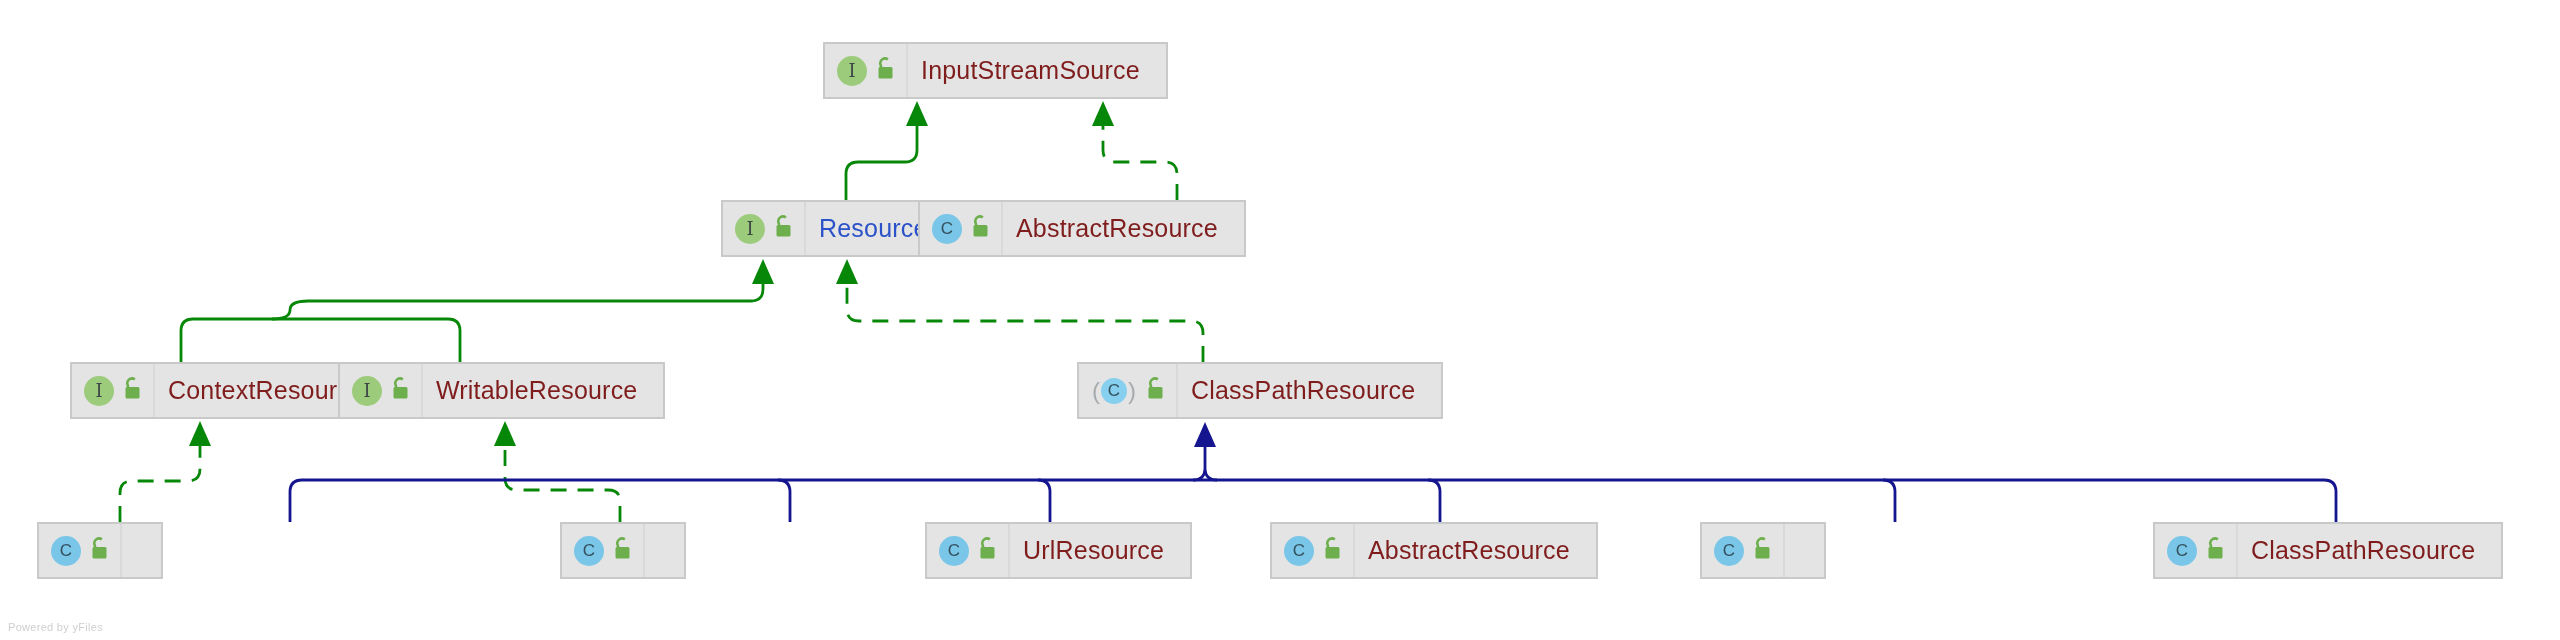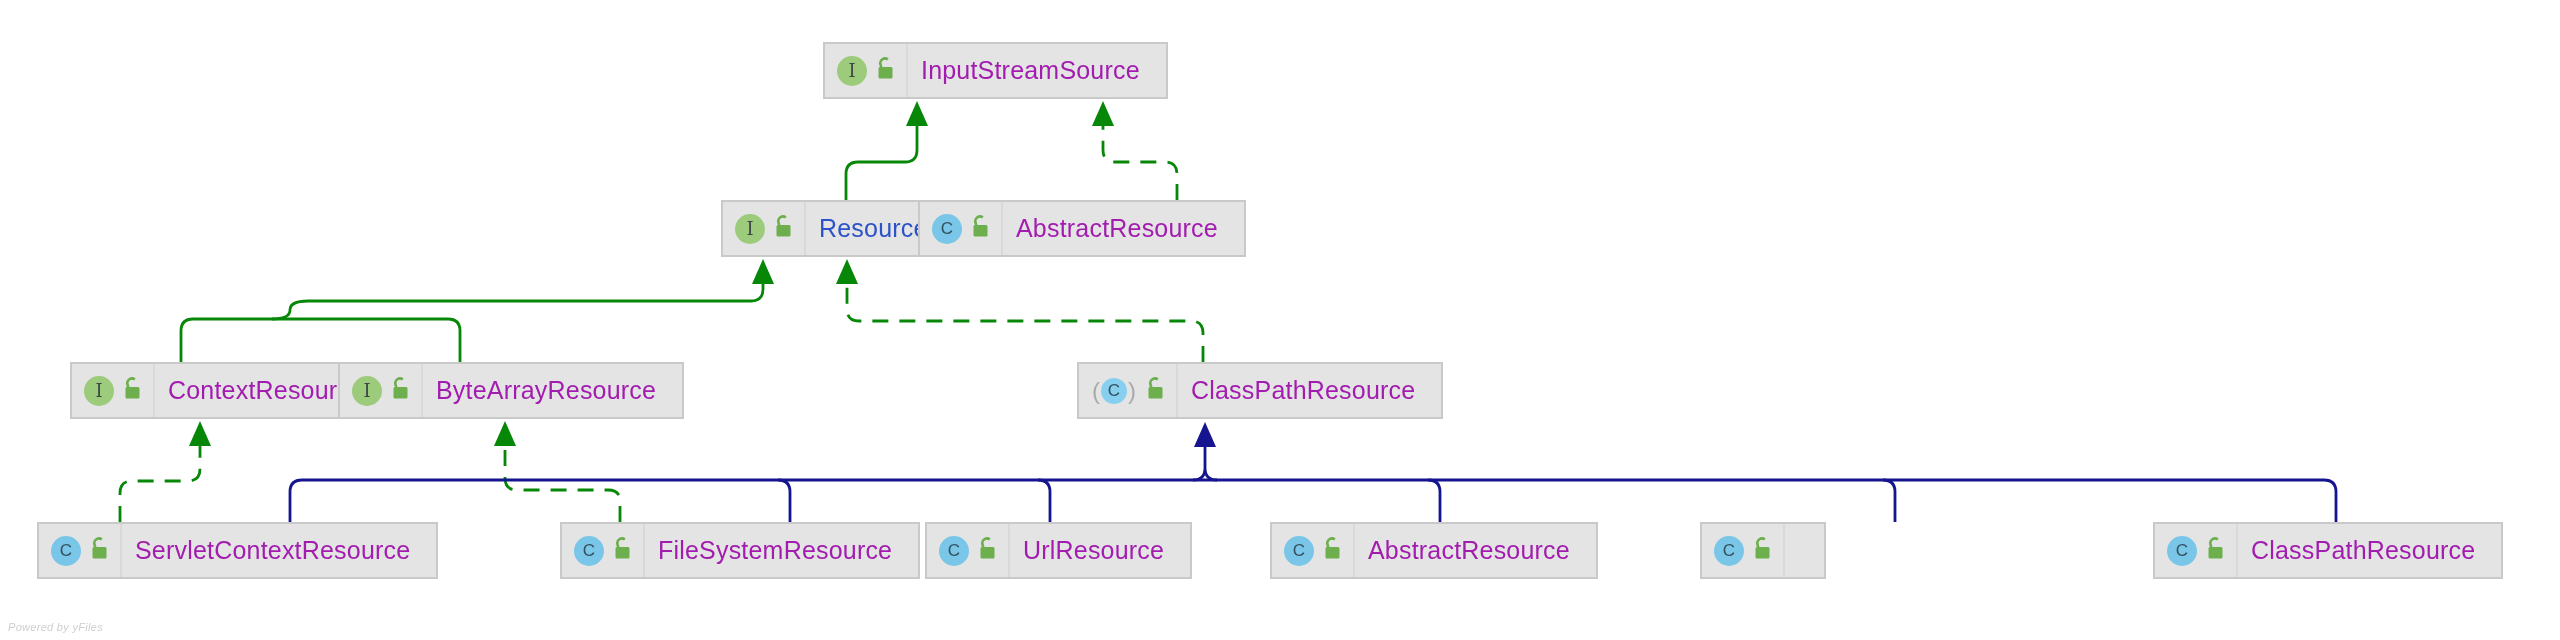--- a/index.html
+++ b/index.html
@@ -8,34 +8,34 @@
   #edge-layer{position:absolute;left:0;top:0;width:2560px;height:640px;}
   .edge{fill:none;stroke-width:2.8px;}
   .edge.green{stroke:#078707;}
   .edge.navy{stroke:#15158F;}
   .edge.dashed{stroke-dasharray:16 11;}
   .arrowhead.green{fill:#078707;}
   .arrowhead.navy{fill:#15158F;}
   .node{position:absolute;height:57px;box-sizing:border-box;background:#E4E4E4;
         border:2px solid #C9C9C9;display:flex;align-items:center;
         padding:0 26px 0 12px;white-space:nowrap;cursor:default;}
-  .node .label{font-size:25px;color:#a21caf;letter-spacing:0.2px;}
+  .node .label{font-size:25px;color:#7f1d1d;letter-spacing:0.2px;}
   .node.emph .label{color:#2B52C8;}
   .typeicon{display:inline-flex;align-items:center;justify-content:center;
             width:30px;height:30px;border-radius:50%;flex:0 0 auto;}
   .typeicon.interface{background:#9CCB7B;}
   .typeicon.interface .glyph{font-family:"DejaVu Serif",serif;font-size:18px;color:#3E4547;}
   .typeicon.class{background:#7AC6E8;}
   .typeicon.class .glyph{font-family:"Liberation Sans",sans-serif;font-size:17px;color:#34505C;}
   .abswrap{display:inline-flex;align-items:center;}
   .abswrap .typeicon{width:26px;height:26px;background:#87CFEF;}
   .abswrap .paren{font-size:24px;color:#A7ABAD;line-height:1;margin:0 1px;}
   .lockicon{margin-left:7px;flex:0 0 auto;}
   .sep{align-self:stretch;width:2px;background:#D9D9D9;margin:0 13px 0 11px;}
-  .footer{position:absolute;left:8px;top:621px;font-size:11px;color:#CFCFCF;letter-spacing:0.3px;font-style:italic;}
+  .footer{position:absolute;left:8px;top:621px;font-size:11px;color:#CFCFCF;letter-spacing:0.3px;}
 </style>
 </head>
 <body>
 
 <div class="canvas">
   <svg id="edge-layer" viewBox="0 0 2560 640" xmlns="http://www.w3.org/2000/svg">
       <path d="M846 200 L846 174 Q846 162 858 162 L905 162 Q917 162 917 150 L917 126" class="edge green"></path>
       <path d="M1177 200 L1177 174 Q1177 162 1165 162 L1115 162 Q1103 162 1103 150 L1103 126" class="edge green dashed"></path>
       <path d="M181 362 L181 331 Q181 319 193 319 L448 319 Q460 319 460 331 L460 362" class="edge green"></path>
       <path d="M272 319 Q290 319 290 310 Q290 301 308 301 L751 301 Q763 301 763 289 L763 284" class="edge green"></path>
@@ -103,21 +103,21 @@
       </div>
       <div class="node" style="left: 338px; top: 362px;">
         <span class="typeicon interface">
           <span class="glyph">I</span>
         </span>
         <span class="lockicon"><svg width="21" height="25" viewBox="0 0 21 25">
             <path d="M6.5 11 L6.5 7.5 A4.6 4.6 0 0 1 14.8 4.6" fill="none" stroke="#6CAF4C" stroke-width="2.6" transform="rotate(-14 10 8)"></path>
             <rect x="4.5" y="11" width="14" height="11.5" rx="1.5" fill="#6CAF4C"></rect>
           </svg></span>
         <span class="sep"></span>
-        <span class="label">ByteArrayResource</span>
+        <span class="label">WritableResource</span>
       </div>
       <div class="node" style="left: 1077px; top: 362px;">
         <span class="abswrap">
           <span class="paren">(</span>
           <span class="typeicon class">
             <span class="glyph">C</span>
           </span>
           <span class="paren">)</span>
         </span>
         <span class="lockicon"><svg width="21" height="25" viewBox="0 0 21 25">
@@ -129,32 +129,30 @@
       </div>
       <div class="node" style="left: 37px; top: 522px;">
         <span class="typeicon class">
           <span class="glyph">C</span>
         </span>
         <span class="lockicon"><svg width="21" height="25" viewBox="0 0 21 25">
             <path d="M6.5 11 L6.5 7.5 A4.6 4.6 0 0 1 14.8 4.6" fill="none" stroke="#6CAF4C" stroke-width="2.6" transform="rotate(-14 10 8)"></path>
             <rect x="4.5" y="11" width="14" height="11.5" rx="1.5" fill="#6CAF4C"></rect>
           </svg></span>
         <span class="sep"></span>
-        <span class="label">ServletContextResource</span>
       </div>
       <div class="node" style="left: 560px; top: 522px;">
         <span class="typeicon class">
           <span class="glyph">C</span>
         </span>
         <span class="lockicon"><svg width="21" height="25" viewBox="0 0 21 25">
             <path d="M6.5 11 L6.5 7.5 A4.6 4.6 0 0 1 14.8 4.6" fill="none" stroke="#6CAF4C" stroke-width="2.6" transform="rotate(-14 10 8)"></path>
             <rect x="4.5" y="11" width="14" height="11.5" rx="1.5" fill="#6CAF4C"></rect>
           </svg></span>
         <span class="sep"></span>
-        <span class="label">FileSystemResource</span>
       </div>
       <div class="node" style="left: 925px; top: 522px;">
         <span class="typeicon class">
           <span class="glyph">C</span>
         </span>
         <span class="lockicon"><svg width="21" height="25" viewBox="0 0 21 25">
             <path d="M6.5 11 L6.5 7.5 A4.6 4.6 0 0 1 14.8 4.6" fill="none" stroke="#6CAF4C" stroke-width="2.6" transform="rotate(-14 10 8)"></path>
             <rect x="4.5" y="11" width="14" height="11.5" rx="1.5" fill="#6CAF4C"></rect>
           </svg></span>
         <span class="sep"></span>

